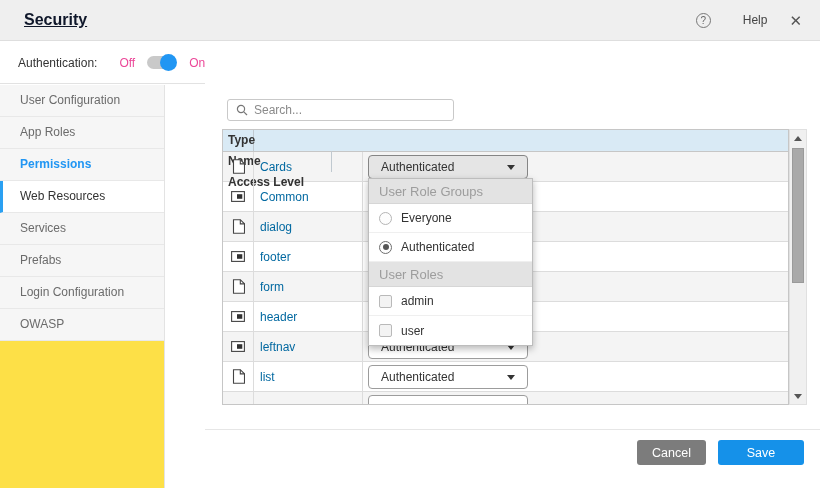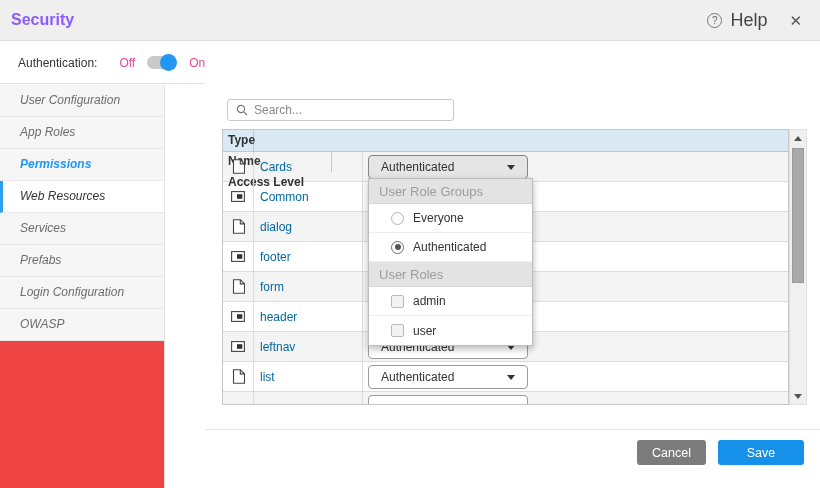--- a/index.html
+++ b/index.html
@@ -1,36 +1,36 @@
 <!DOCTYPE html>
 <html><head>
 <meta charset="utf-8">
 <style>
   * { margin:0; padding:0; box-sizing:border-box; }
   html,body { width:820px; height:488px; font-family:"Liberation Sans","DejaVu Sans",sans-serif; background:#fff; overflow:hidden; }
   #app { position:relative; width:820px; height:488px; background:#fff; font-size:12px; color:#444; }
 
   
   .topbar { position:absolute; left:0; top:0; width:820px; height:41px; background:#efefef; border-bottom:1px solid #dedede; display:flex; align-items:center; }
-  .topbar .title { font-size:16px; font-weight:600; color:#8b5cf6; margin-left:11px; }
+  .topbar .title { font-size:16px; font-weight:600; color:#0f172a; margin-left:24px;text-decoration:underline; }
   .topbar .right { margin-left:auto; display:flex; align-items:center; gap:8px; margin-right:18px; color:#555; }
   .help-icon { width:15px; height:15px; border:1.2px solid #777; border-radius:50%; display:inline-flex; align-items:center; justify-content:center; font-size:10px; color:#666; cursor:pointer; }
-  .help-label { font-size:18px; color:#444; cursor:pointer; }
+  .help-label { font-size:12px; color:#444; cursor:pointer;margin-left:24px; }
   .close-icon { font-size:15px; color:#555; margin-left:14px; cursor:pointer; line-height:1; }
 
   
   .authbar { position:absolute; left:0; top:42px; width:820px; height:42px; background:#fff; border-bottom:1px solid #e2e2e2; display:flex; align-items:center;text-align:right; }
   .authbar .lbl { margin-left:18px; color:#333; }
   .authbar .offon { color:#ec4899; }
   .authbar .off { margin-left:22px; }
   .toggle { position:relative; width:28px; height:13px; background:#c9c9c9; border-radius:7px; margin:0 14px 0 12px; cursor:pointer; }
   .toggle .knob { position:absolute; right:-2px; top:-2px; width:17px; height:17px; border-radius:50%; }
 
   
-  .sidebar { position:absolute; left:0; top:85px; width:165px; height:403px; background:#ef4444; border-right:1px solid #e3e3e3;font-style:italic; }
+  .sidebar { position:absolute; left:0; top:85px; width:165px; height:403px; background:#fde047; border-right:1px solid #e3e3e3; }
   .sb-item { height:32px; line-height:31px; padding-left:20px; color:#6b6b6b; border-bottom:1px solid #e8e8e8; cursor:pointer; background:#f6f6f6; }
   .sb-item.highlight { color:#2196f3; font-weight:600; }
   .sb-item.active { background:#fff; color:#333; border-left:3px solid #2aa0f2; padding-left:17px; }
 
   
   .main { position:absolute; left:205px; top:77px; width:615px; height:403px; background:#fff; }
 
   .searchbox { position:absolute; left:22px; top:22px; width:227px; height:22px; border:1px solid #c9c9c9; border-radius:3px; background:#fff; display:flex; align-items:center; }
   .searchbox svg { margin:0 6px 0 8px; }
   .searchbox input { border:none; outline:none; flex:1; font-size:12px; color:#555; font-family:inherit; background:transparent; }
@@ -51,21 +51,21 @@
   .c-access { flex:1; padding-left:5px; }
 
   .select { position:relative; width:160px; height:24px; border:1px solid #9c9c9c; border-radius:4px; background:#fff; display:flex; align-items:center; cursor:pointer; }
   .select span { margin-left:12px; color:#333; }
   .select .caret { position:absolute; right:12px; top:9px; width:0; height:0; border-left:4px solid transparent; border-right:4px solid transparent; border-top:5px solid #333; }
   .select.open { background:#e5e5e5; border-color:#858585; }
 
   
   .dd-panel { position:absolute; left:163px; top:101px; width:165px; background:#fff; border:1px solid #bdbdbd; box-shadow:0 3px 7px rgba(0,0,0,0.28); z-index:20; }
   .dd-header { height:25px; line-height:25px; padding-left:10px; background:#e3e3e3; color:#9d9d9d; font-size:13px; border-bottom:1px solid #d6d6d6; }
-  .dd-item { height:29px; display:flex; align-items:center; gap:9px; padding-left:22px; border-bottom:1px solid #efefef; cursor:pointer; }
+  .dd-item { height:29px; display:flex; align-items:center; gap:9px; padding-left:10px; border-bottom:1px solid #efefef; cursor:pointer; }
   .dd-item:last-child { border-bottom:none; }
   .dd-item .txt { color:#333; }
   .radio { width:13px; height:13px; border:1px solid #b5b5b5; border-radius:50%; background:#fdfdfd; display:inline-flex; align-items:center; justify-content:center; }
   .radio.sel { border-color:#6e6e6e; }
   .radio.sel::after { content:""; width:6px; height:6px; border-radius:50%; background:#555; }
   .checkbox { width:13px; height:13px; border:1px solid #b9b9b9; border-radius:2px; background:#f3f3f3; }
 
   
   .vscroll { position:absolute; left:584px; top:52px; width:18px; height:276px; background:#f0f0f0; border:1px solid #e0e0e0; }
   .sc-arrow { position:absolute; left:0; width:16px; height:14px; display:flex; align-items:center; justify-content:center; cursor:pointer; }

